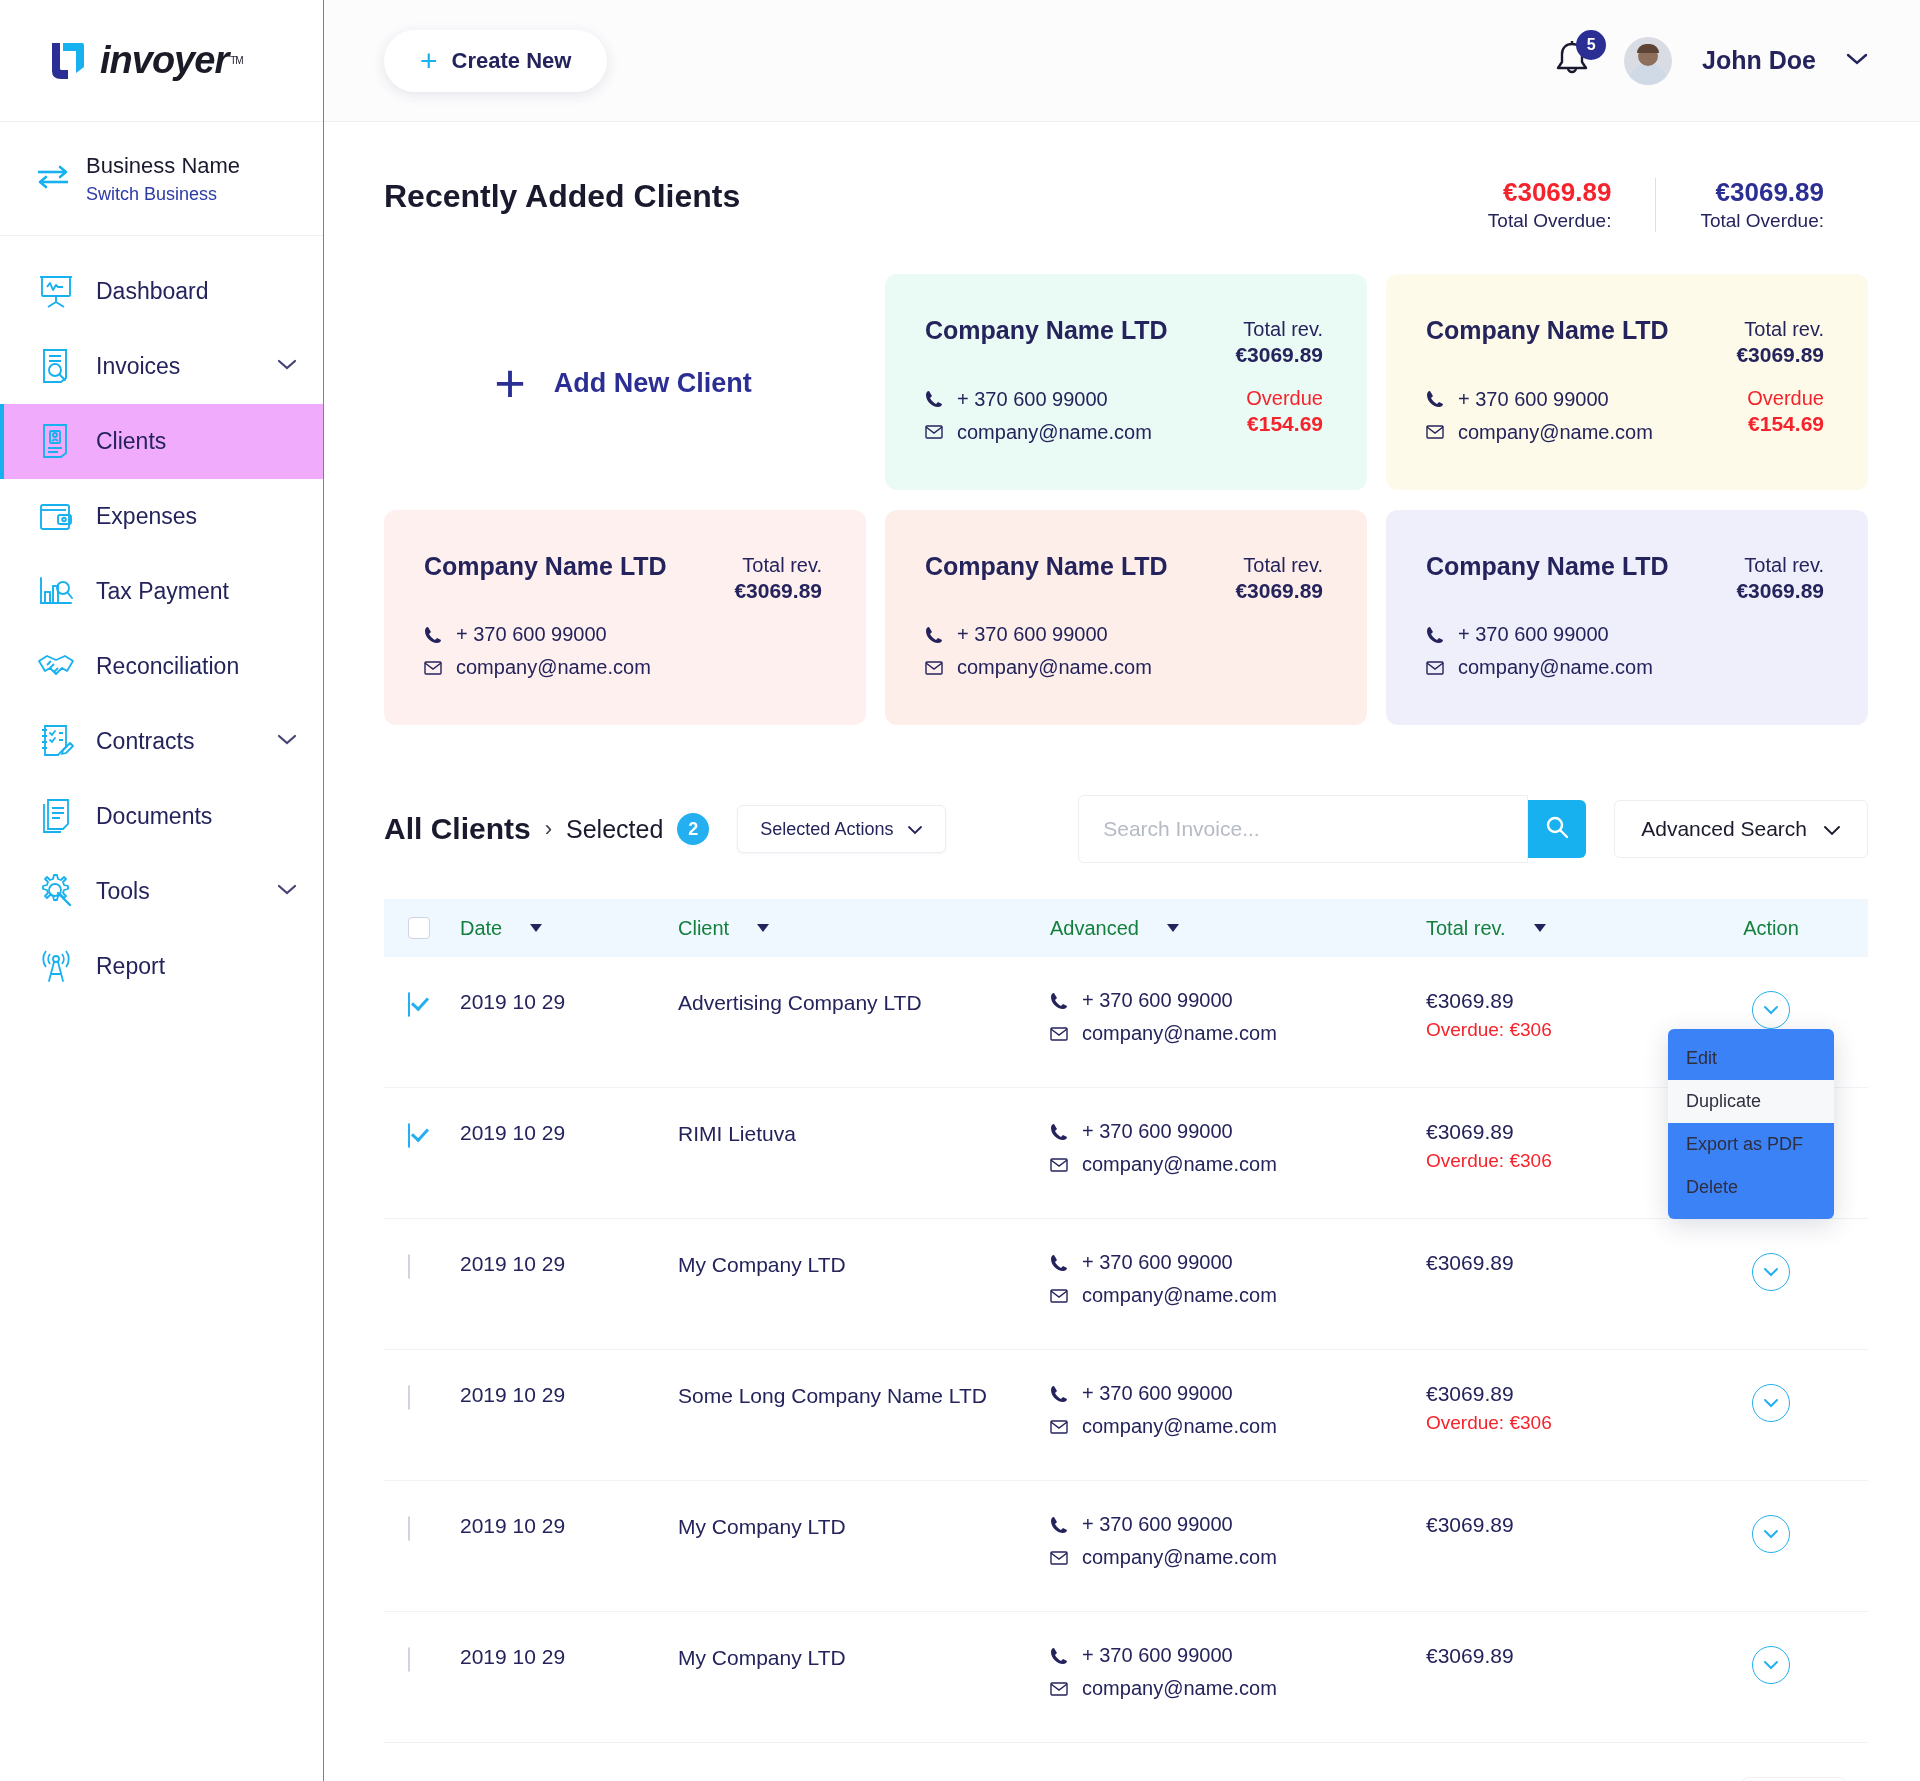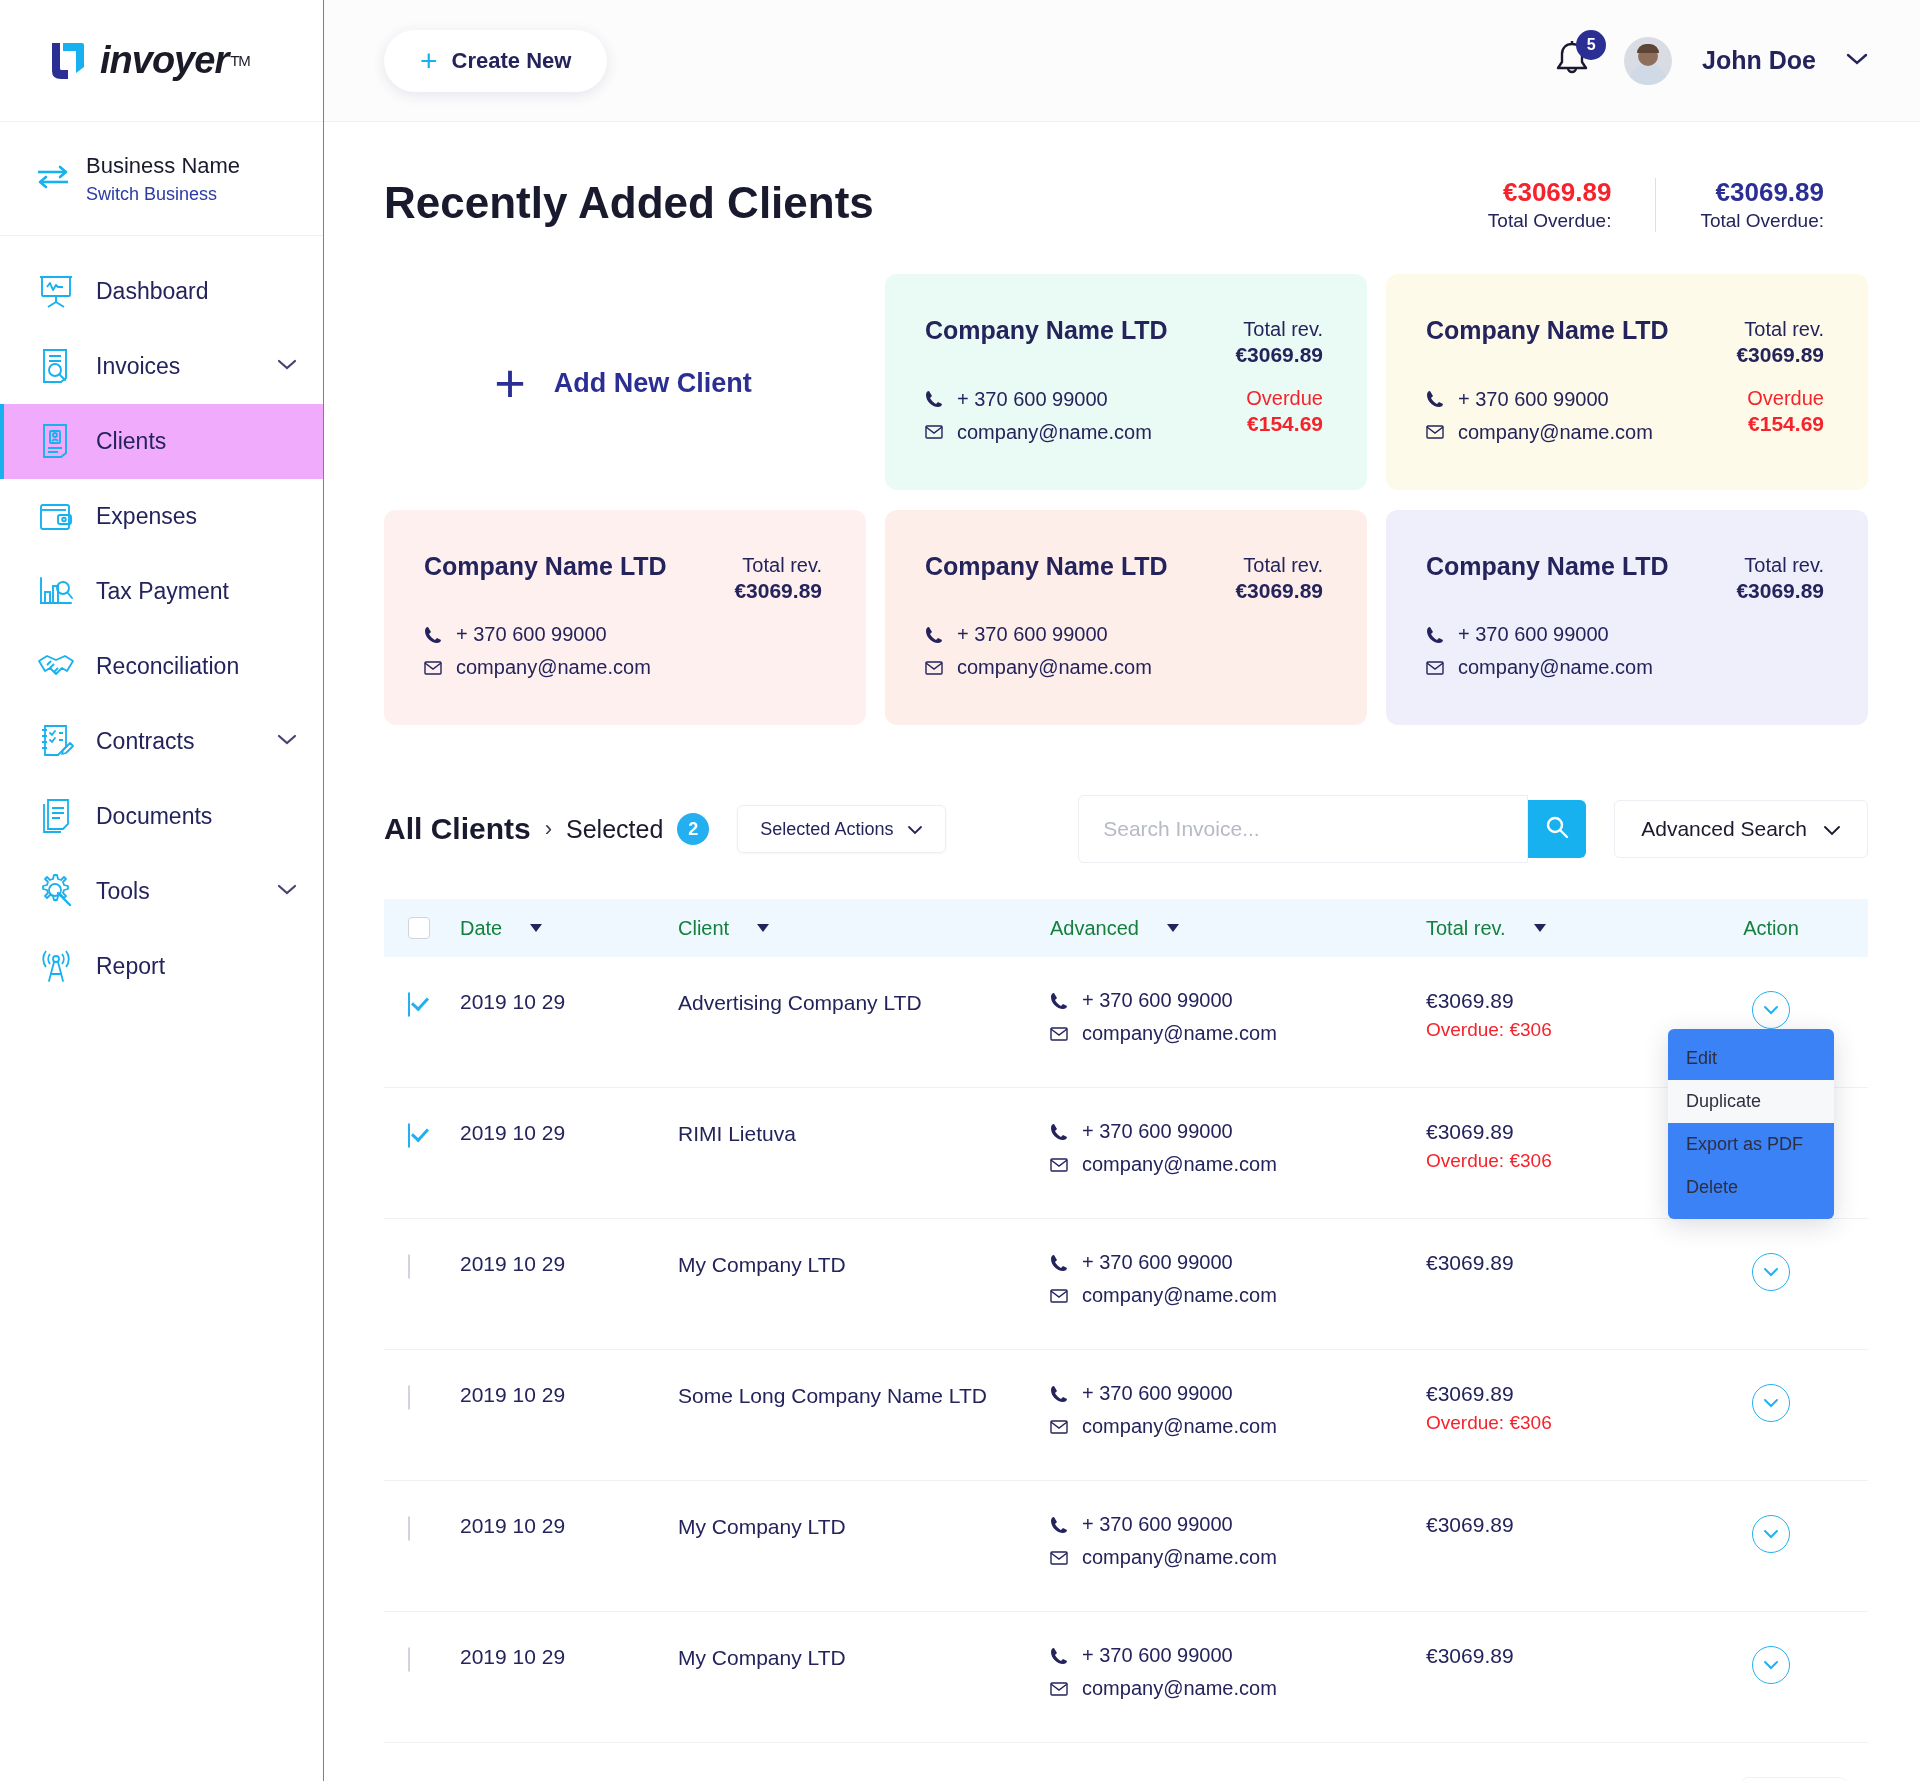--- a/index.html
+++ b/index.html
@@ -29,21 +29,21 @@
     border-bottom: 1px solid #eef1f6;
   }
   .logo-mark { width: 40px; height: 44px; position: relative; margin-right: 12px; }
   .logo-text {
     font-size: 38px;
     font-weight: bold;
     font-style: italic;
     color: #1b1b28;
     letter-spacing: -1px;
   }
-  .logo-tm { font-size: 15px; font-style: normal; font-weight: normal; vertical-align: 14px; margin-left: 2px;}
+  .logo-tm { font-size: 10px; font-style: normal; font-weight: normal; vertical-align: 14px; margin-left: 2px;}
 
   .biz-block {
     display: flex;
     align-items: center;
     padding: 30px 20px 30px 36px;
     border-bottom: 1px solid #eef1f6;
   }
   .biz-icon { width: 34px; margin-right: 16px; flex: 0 0 34px; }
   .biz-name { font-size: 22px; color: #1a1a2e; line-height: 1.3; }
   .biz-switch { font-size: 18px; color: #2c3aa8; margin-top: 3px; }
@@ -103,21 +103,21 @@
   }
   .avatar .head { position: absolute; width: 20px; height: 20px; border-radius: 50%; background: #8d6f5c; left: 14px; top: 9px;}
   .avatar .body { position: absolute; width: 38px; height: 22px; border-radius: 19px 19px 0 0; background: #cfdae6; left: 5px; bottom: 0;}
   .avatar .hair { position: absolute; width: 22px; height: 9px; border-radius: 11px 11px 0 0; background: #5d4435; left: 13px; top: 7px;}
   .user-name { font-size: 25px; font-weight: bold; color: #24235c; }
   .user-chev { color: #24235c; }
 
   .content { padding: 56px 52px 0 60px; flex: 1; overflow: hidden;}
 
   .section-head { display: flex; align-items: flex-start; }
-  .section-title { font-size: 44px; font-weight: bold; color: #1a1a2e; }
+  .section-title { font-size: 32px; font-weight: bold; color: #1a1a2e; }
   .totals { margin-left: auto; display: flex; align-items: stretch; gap: 0; }
   .total-box { text-align: right; padding: 0 44px; }
   .total-box.first { border-right: 1px solid #dcdfe6; }
   .total-amount { font-size: 26px; font-weight: bold; line-height: 1.15;}
   .total-amount.red { color: #f5232b; }
   .total-amount.blue { color: #2b2f93; }
   .total-label { font-size: 19px; color: #24235c; margin-top: 2px; }
 
   
   .cards { margin-top: 42px; display: grid; grid-template-columns: repeat(3, 1fr); gap: 20px 19px; }

